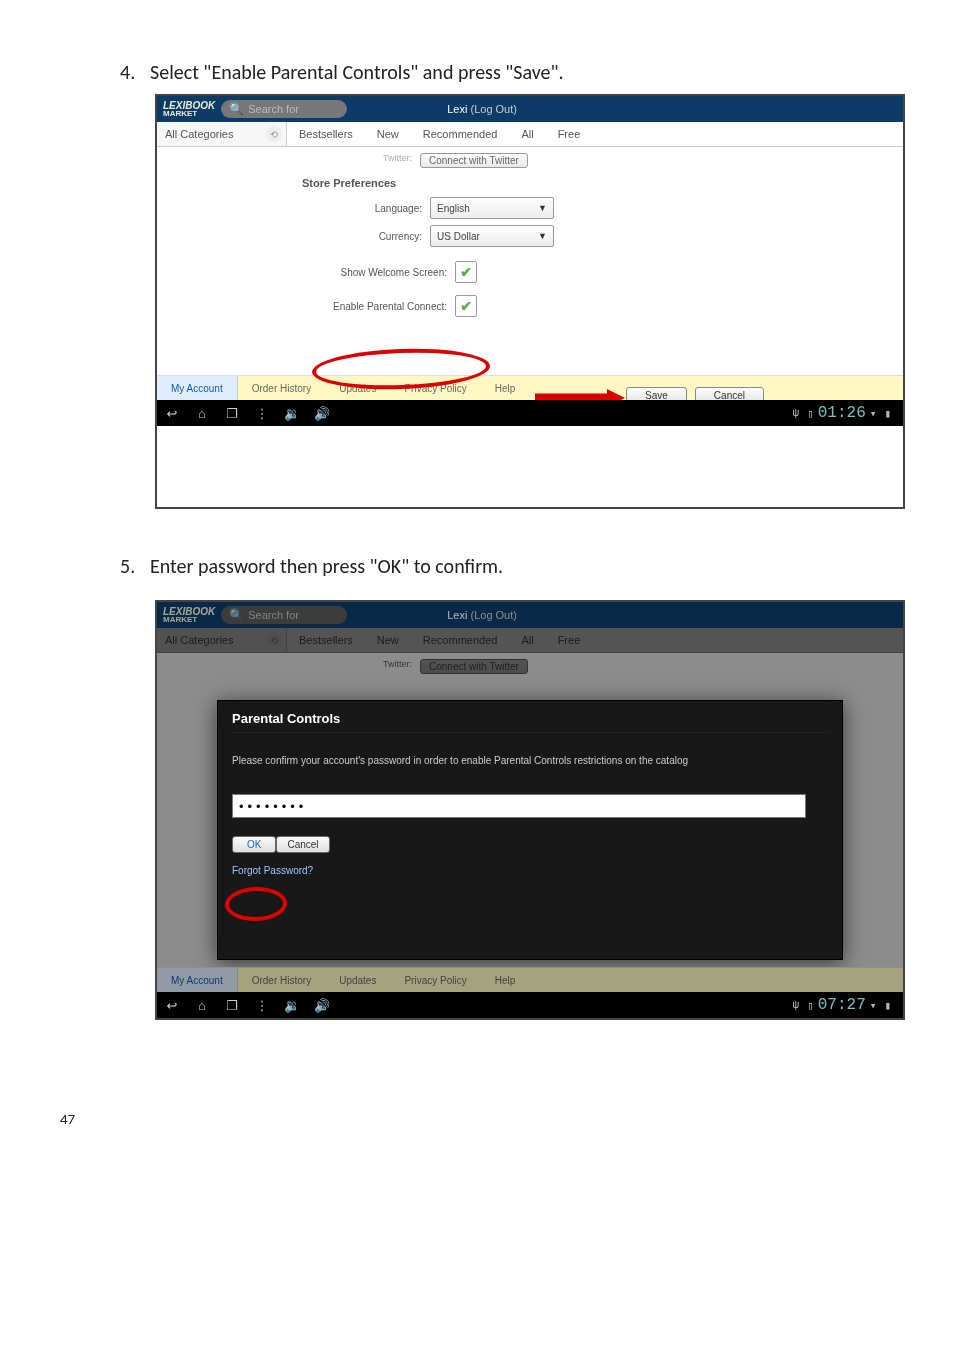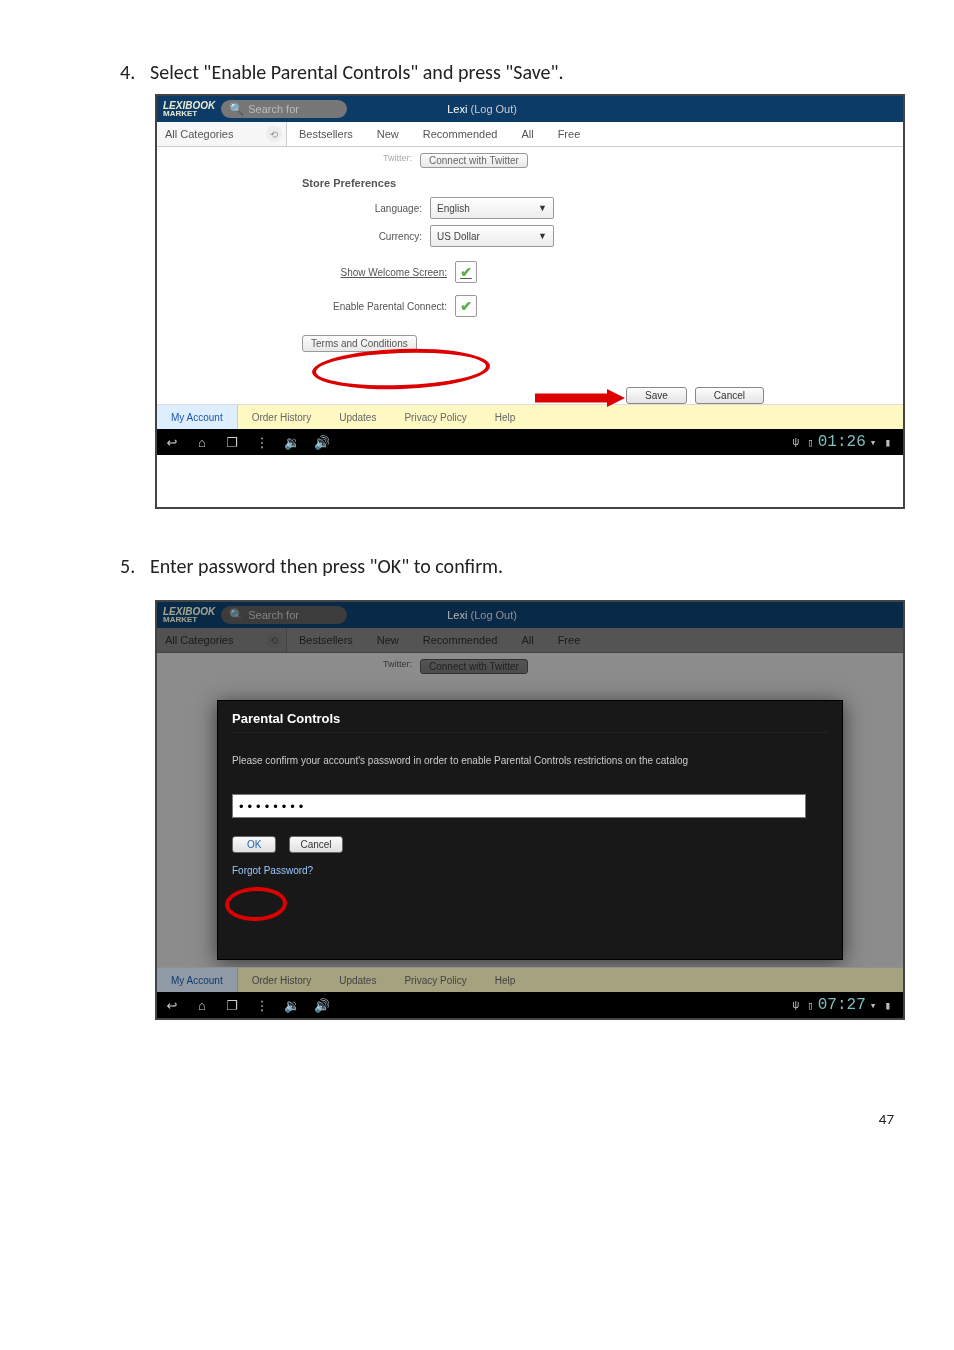--- a/index.html
+++ b/index.html
@@ -235,21 +235,21 @@
   }
   .modal .mtext {
     color:#ccc;font-size:10px;margin-bottom:28px;
   }
   .modal .pw {
     background:#fff;border:1px solid #777;width:560px;height:22px;
     font-size:13px;padding:0 6px;letter-spacing:4px;
     display:flex;align-items:center;color:#000;
   }
   .modal .btns{
-    margin-top:18px;display:flex;align-items:center;gap:13px;
+    margin-top:18px;display:flex;align-items:center;gap:0;
   }
   .modal .okbtn{
     border:1px solid #666;border-radius:3px;
     background:linear-gradient(#fafafa,#e0e0e0);
     color:#1e63b0;font-size:10px;padding:2px 14px;
   }
   .modal .cnbtn{
     border:1px solid #666;border-radius:3px;
     background:linear-gradient(#fafafa,#e0e0e0);
     color:#333;font-size:10px;padding:2px 10px;
@@ -259,21 +259,21 @@
   }
   .redcircle2{
     position:absolute;
     border:4px solid #d00;
     border-radius:50%;
     width:54px;height:26px;
     left:68px;top:285px;
     transform:rotate(-2deg);
   }
   .pagenum {
-    text-align:right;
+    text-align:left;
     font-size:15px;
     margin-top:90px;
     padding-bottom:30px;
   }
 </style>
 </head>
 <body>
 
 <div class="page">
 
@@ -321,30 +321,27 @@
           <span class="arrow">▼</span>
         </div>
       </div>
       <div class="prefrow">
         <div class="plabel">Currency:</div>
         <div class="dd">
           <span>US Dollar</span>
           <span class="arrow">▼</span>
         </div>
       </div>
-      <div class="prefrow" style="margin-top:14px;text-decoration:underline;">
+      <div class="prefrow" style="margin-top:14px;">
         <div class="plabel" style="width:145px;">Show Welcome Screen:</div>
         <div class="chk">✔</div>
       </div>
       <div class="prefrow" style="margin-top:12px;">
         <div class="plabel" style="width:145px;">Enable Parental Connect:</div>
         <div class="chk">✔</div>
-      </div>
-      <div class="termsrow">
-        <span class="terms">Terms and Conditions</span>
       </div>
     </div>
     <div class="savecancel">
       <span class="gbtn">Save</span>
       <span class="gbtn">Cancel</span>
     </div>
     <div class="redcircle"></div>
     <div class="redbar"></div>
     <div class="white"></div>
     <div class="bottomtabs">

